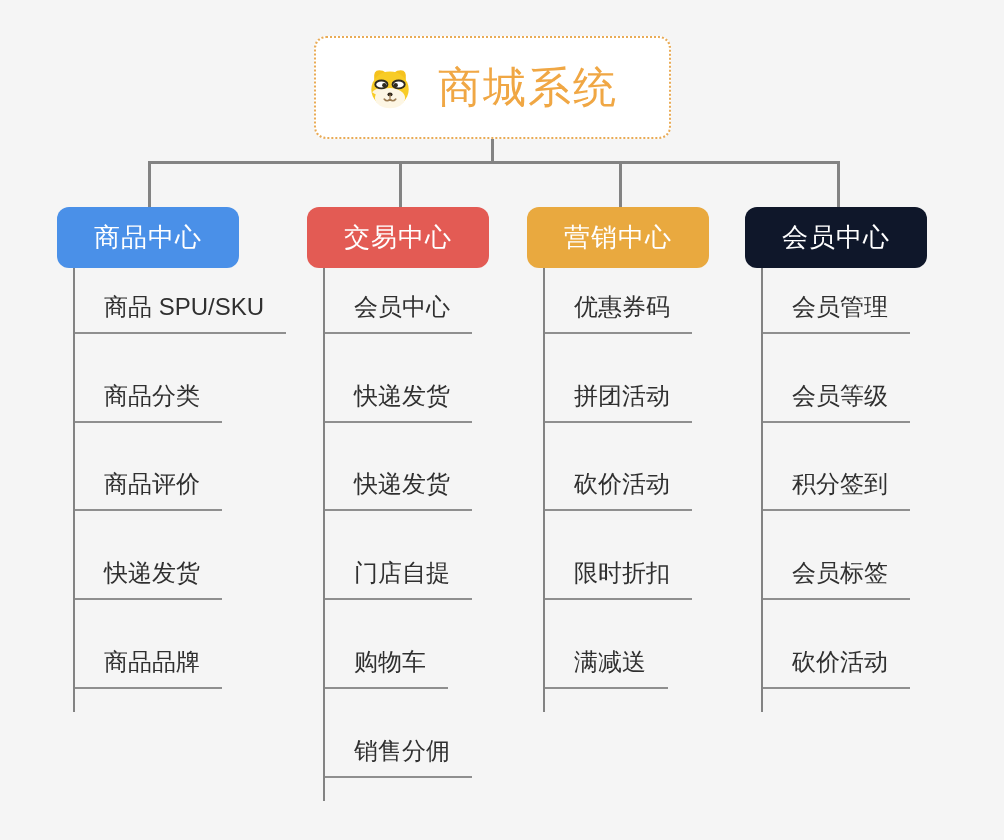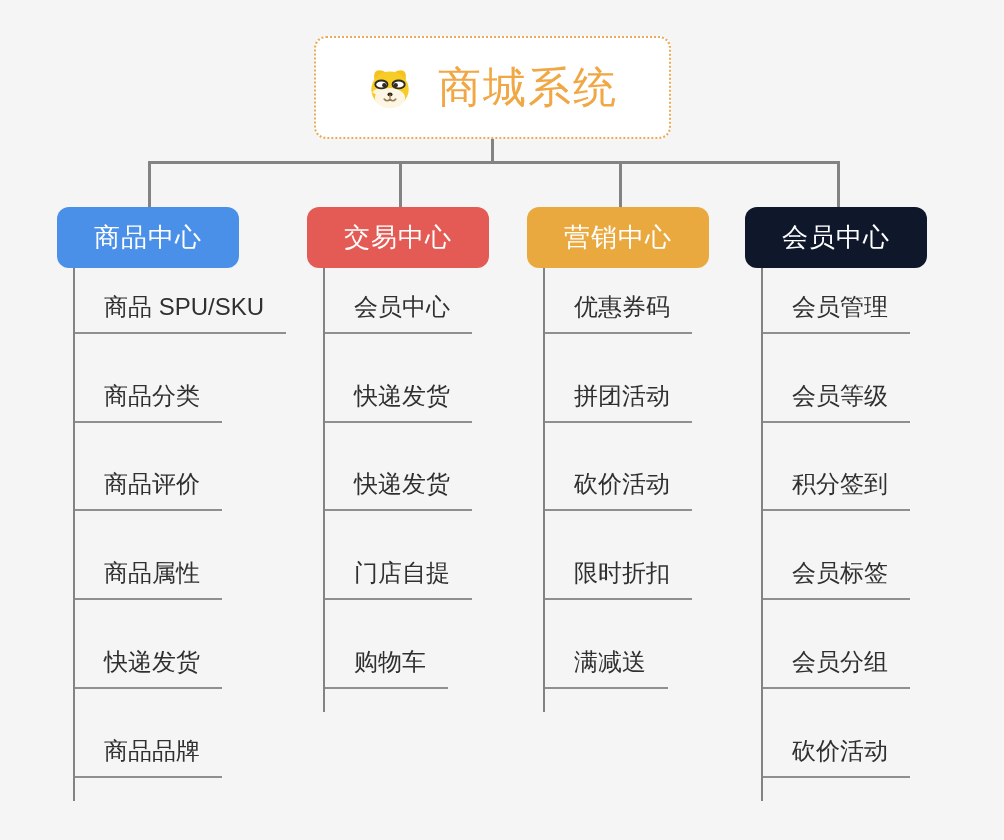--- a/index.html
+++ b/index.html
@@ -102,23 +102,20 @@
       <div class="child">
           <span class="child-label">商品 SPU/SKU</span>
         </div>
       <div class="child">
           <span class="child-label">商品分类</span>
         </div>
       <div class="child">
           <span class="child-label">商品评价</span>
         </div>
       <div class="child">
-          <span class="child-label">商品属性</span>
-        </div>
-      <div class="child">
           <span class="child-label">快递发货</span>
         </div>
       <div class="child">
           <span class="child-label">商品品牌</span>
         </div>
     </div>
   </div>
 
   <div class="column col-2">
     <div class="branch-box" style="background: rgb(227, 91, 84);">
@@ -132,20 +129,23 @@
           <span class="child-label">快递发货</span>
         </div>
       <div class="child">
           <span class="child-label">快递发货</span>
         </div>
       <div class="child">
           <span class="child-label">门店自提</span>
         </div>
       <div class="child">
           <span class="child-label">购物车</span>
+        </div>
+      <div class="child">
+          <span class="child-label">销售分佣</span>
         </div>
     </div>
   </div>
 
   <div class="column col-3">
     <div class="branch-box" style="background: rgb(233, 169, 63); align-items: center;">
       <span class="branch-label">营销中心</span>
     </div>
     <div class="children">
       <div class="child">
@@ -177,21 +177,18 @@
       <div class="child">
           <span class="child-label">会员等级</span>
         </div>
       <div class="child">
           <span class="child-label">积分签到</span>
         </div>
       <div class="child">
           <span class="child-label">会员标签</span>
         </div>
       <div class="child">
-          <span class="child-label">会员分组</span>
-        </div>
-      <div class="child">
           <span class="child-label">砍价活动</span>
         </div>
     </div>
   </div>
 
 </div>
 
 </body></html>

